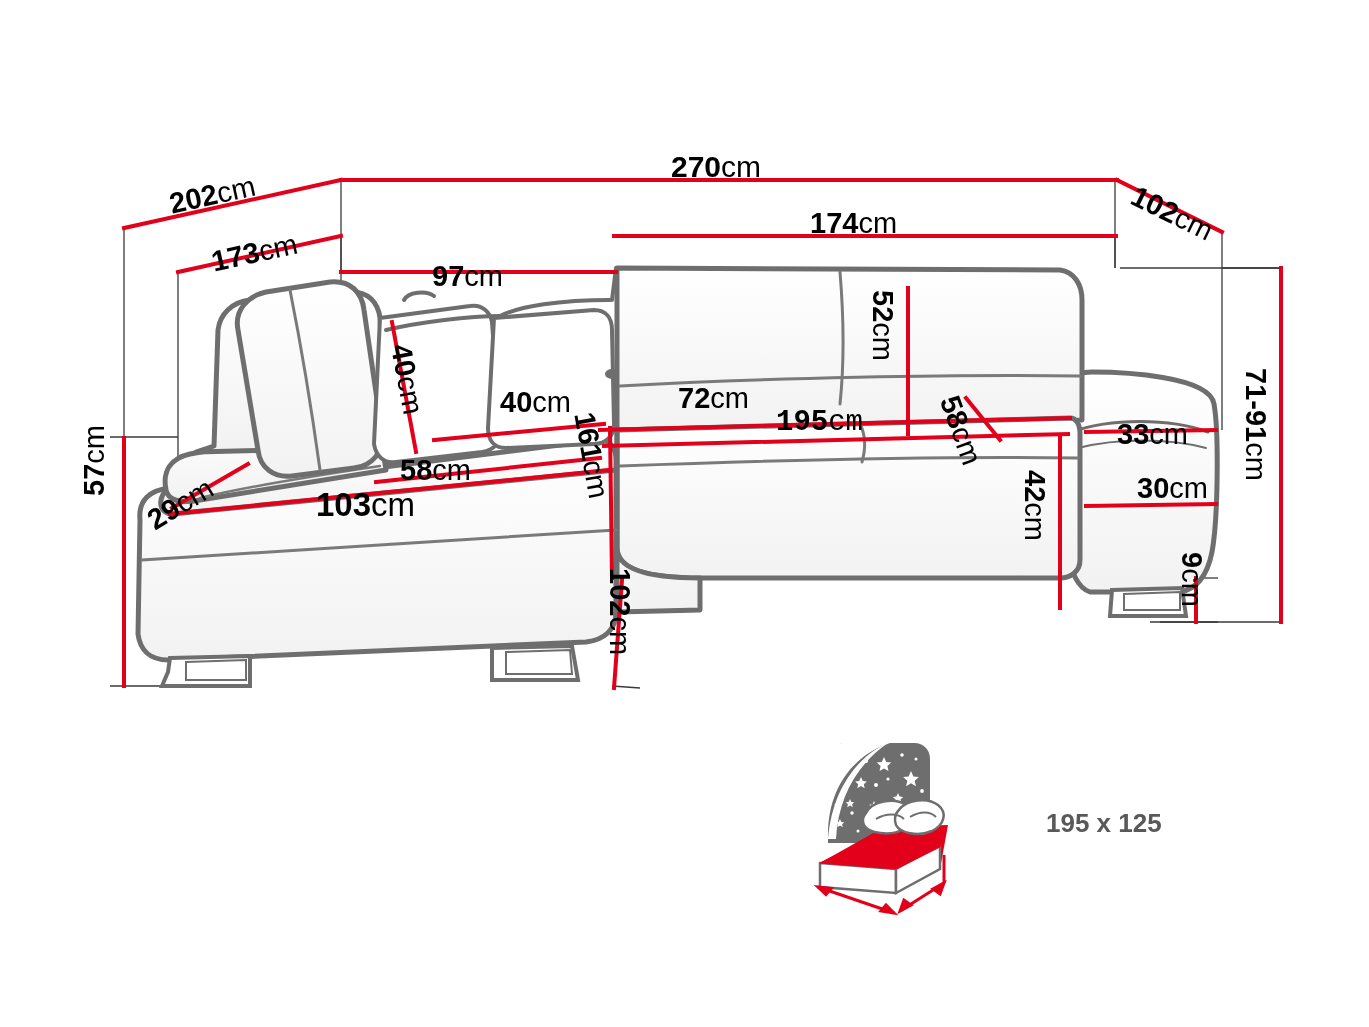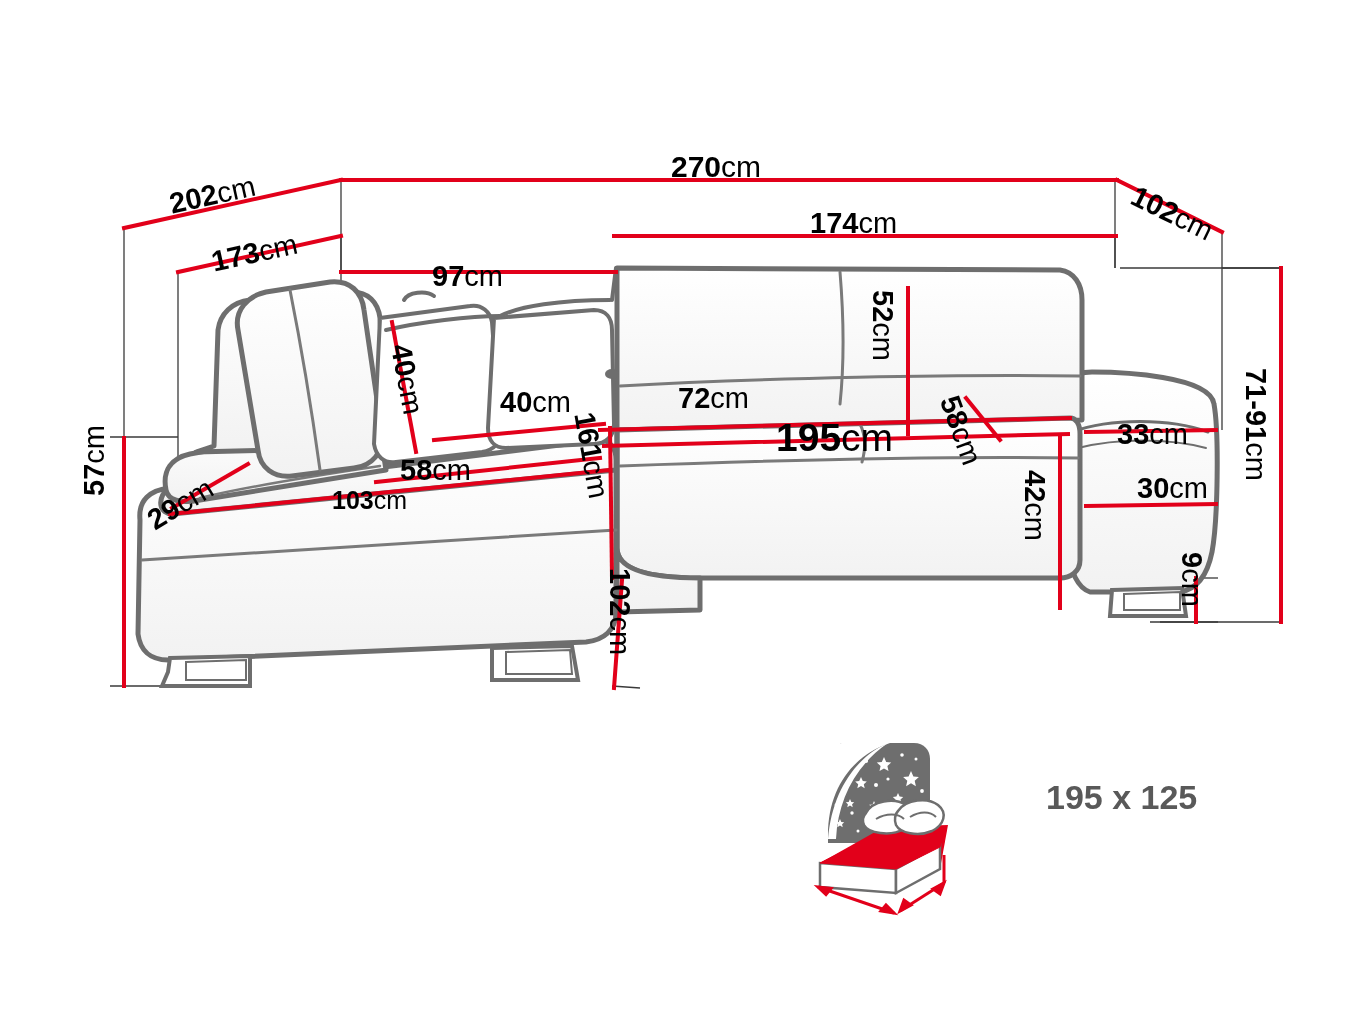--- a/index.html
+++ b/index.html
@@ -233,21 +233,21 @@
   </div>
 
   <div class="dimlabel" style="left:678px;top:384px;font-size:29px;">
     <span class="num">72</span><span class="unit">cm</span>
   </div>
 
   <div class="dimlabel" style="left:962px;top:392px;font-size:29px;transform:rotate(70deg);transform-origin:left top;">
     <span class="num">58</span><span class="unit">cm</span>
   </div>
 
-  <div class="dimlabel" style="left:776px;top:418px;font-size:39px;">
+  <div class="dimlabel" style="left:776px;top:408px;font-size:29px;font-family:Liberation Mono, monospace;">
     <span class="num">195</span><span class="unit">cm</span>
   </div>
 
   <div class="dimlabel" style="left:1117px;top:420px;font-size:29px;">
     <span class="num">33</span><span class="unit">cm</span>
   </div>
 
   <div class="dimlabel" style="left:1270px;top:368px;font-size:29px;transform:rotate(90deg);transform-origin:left top;">
     <span class="num">71-91</span><span class="unit">cm</span>
   </div>
@@ -261,21 +261,21 @@
   </div>
 
   <div class="dimlabel" style="left:1206px;top:552px;font-size:29px;transform:rotate(90deg);transform-origin:left top;">
     <span class="num">9</span><span class="unit">cm</span>
   </div>
 
   <div class="dimlabel" style="left:400px;top:456px;font-size:29px;">
     <span class="num">58</span><span class="unit">cm</span>
   </div>
 
-  <div class="dimlabel" style="left:332px;top:488px;font-size:25px;">
+  <div class="dimlabel" style="left:316px;top:488px;font-size:33px;">
     <span class="num">103</span><span class="unit">cm</span>
   </div>
 
   <div class="dimlabel" style="left:598px;top:410px;font-size:29px;transform:rotate(80deg);transform-origin:left top;">
     <span class="num">161</span><span class="unit">cm</span>
   </div>
 
   <div class="dimlabel" style="left:150px;top:508px;font-size:29px;transform:rotate(-31deg);transform-origin:left center;">
     <span class="num">29</span><span class="unit">cm</span>
   </div>
@@ -347,15 +347,15 @@
       <line x1="6" y1="152" x2="82" y2="178"></line>
       <path d="M6 152 l13 1.5 -5 6 z"></path>
       <path d="M82 178 l-13 -2 5 -6 z"></path>
       <line x1="88" y1="176" x2="132" y2="148"></line>
       <path d="M132 148 l-4 11 -7 -5 z"></path>
       <path d="M88 176 l4 -11 7 5 z"></path>
       <line x1="132" y1="120" x2="132" y2="148" stroke-width="3"></line>
     </g>
   </svg>
 
-  <div id="bed-size-label" style="left:1046px;top:778px;font-size:34px;">195 x 125</div>
+  <div id="bed-size-label" style="left:1046px;top:808px;font-size:26px;">195 x 125</div>
 
 </div>
 
 </body></html>

